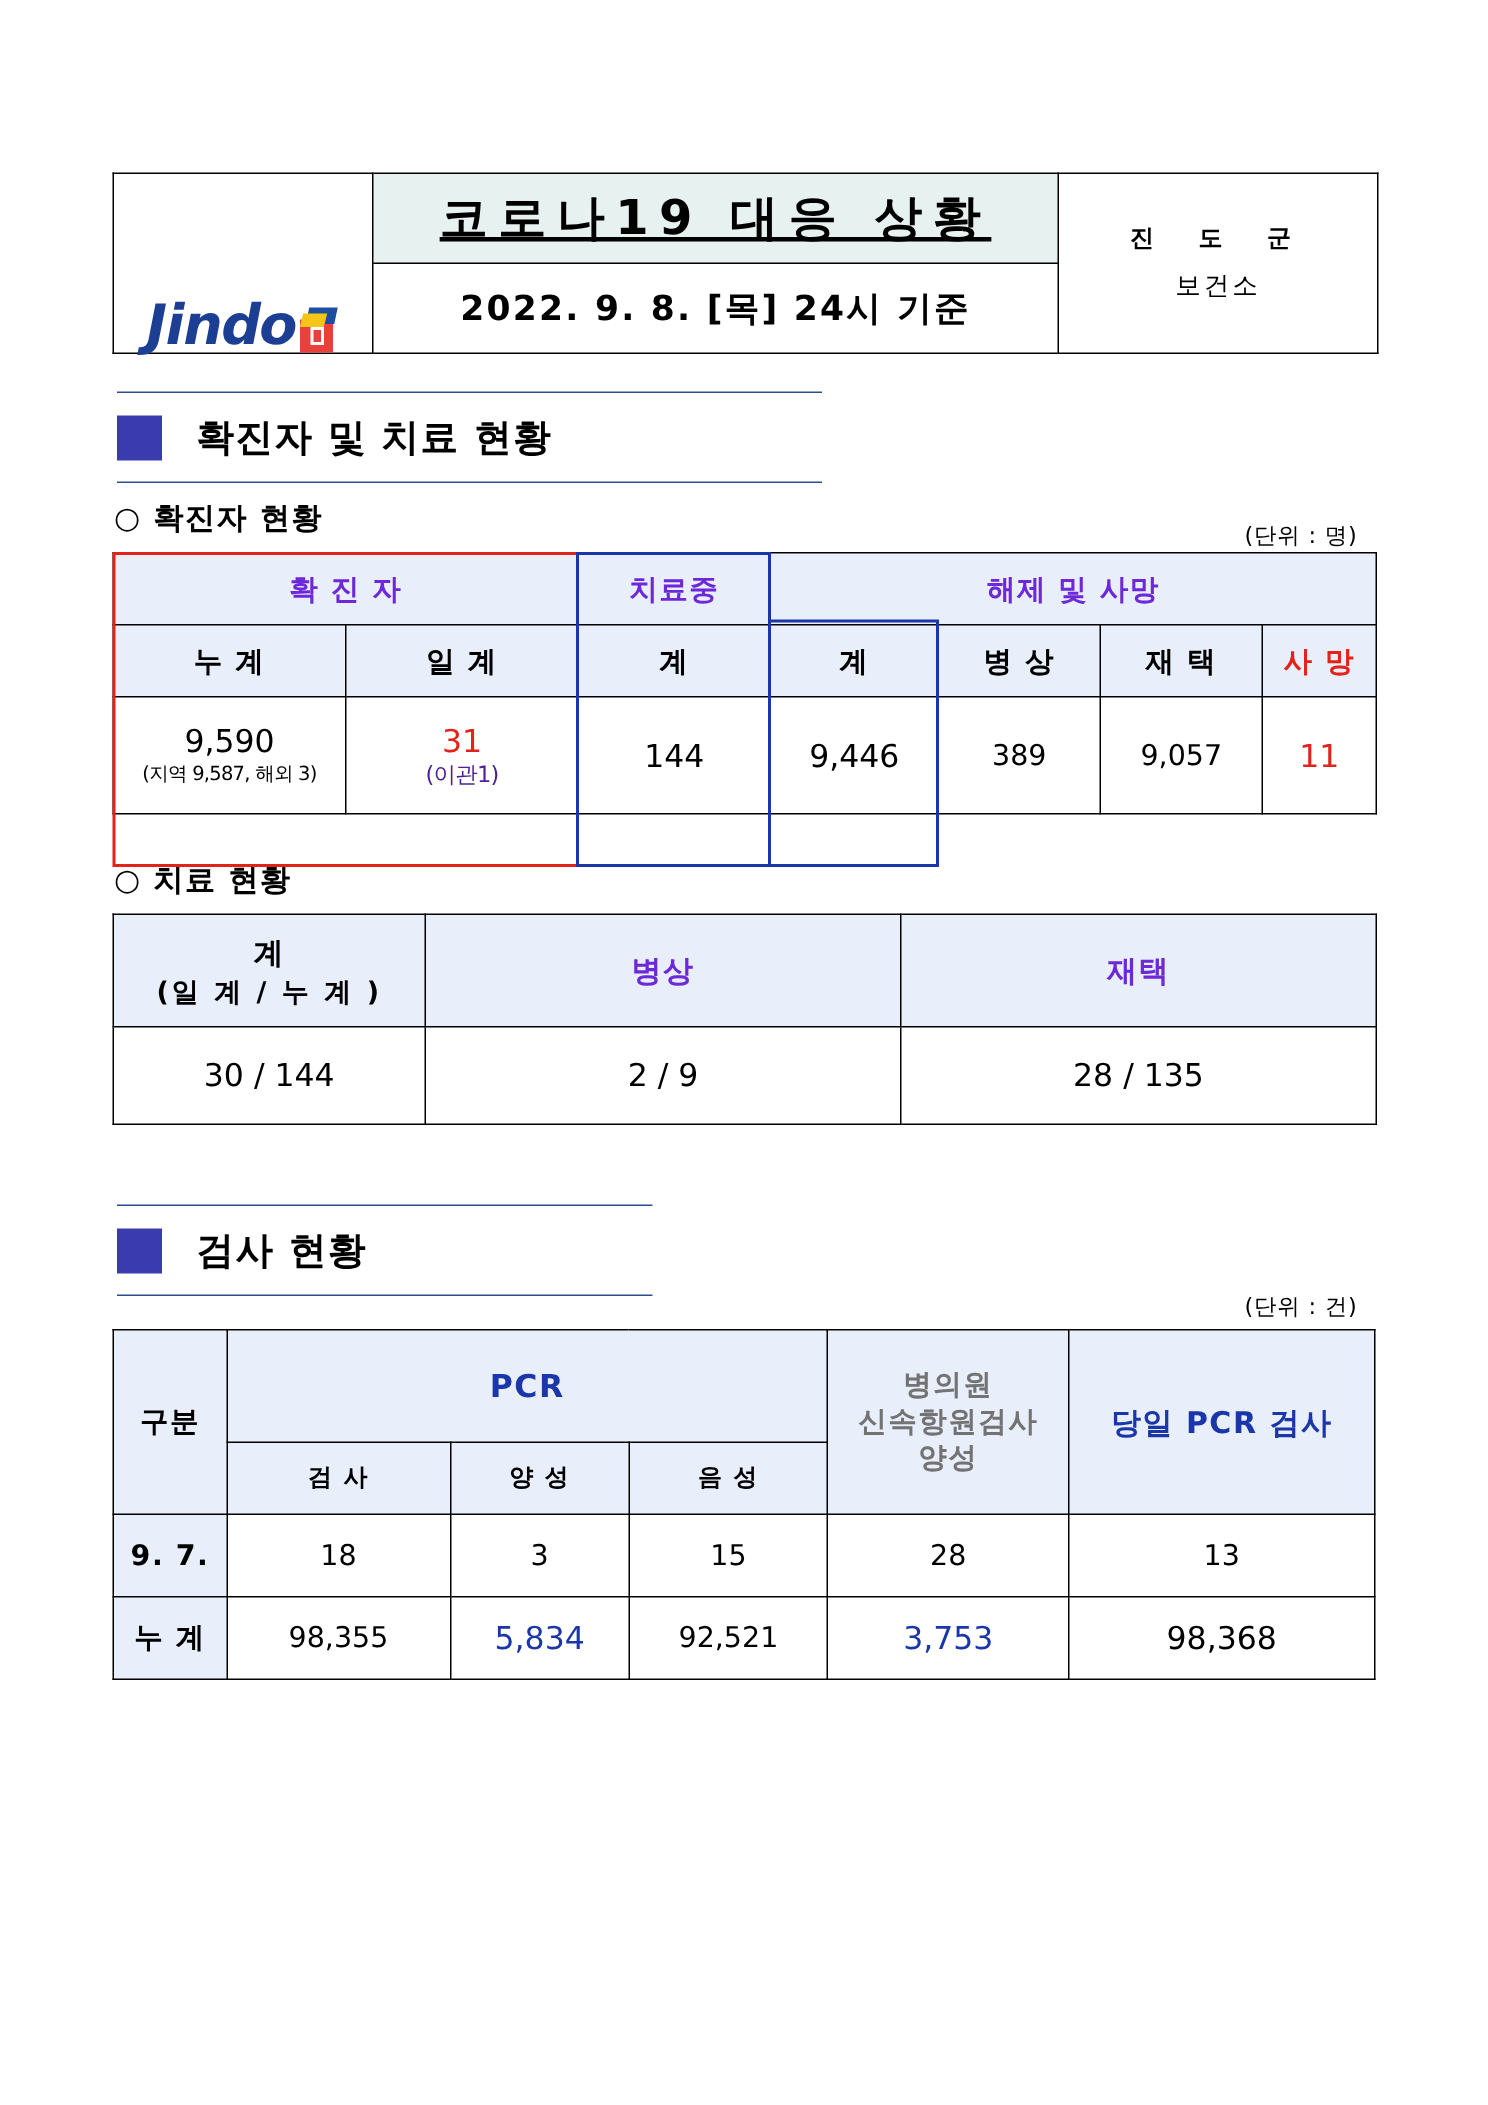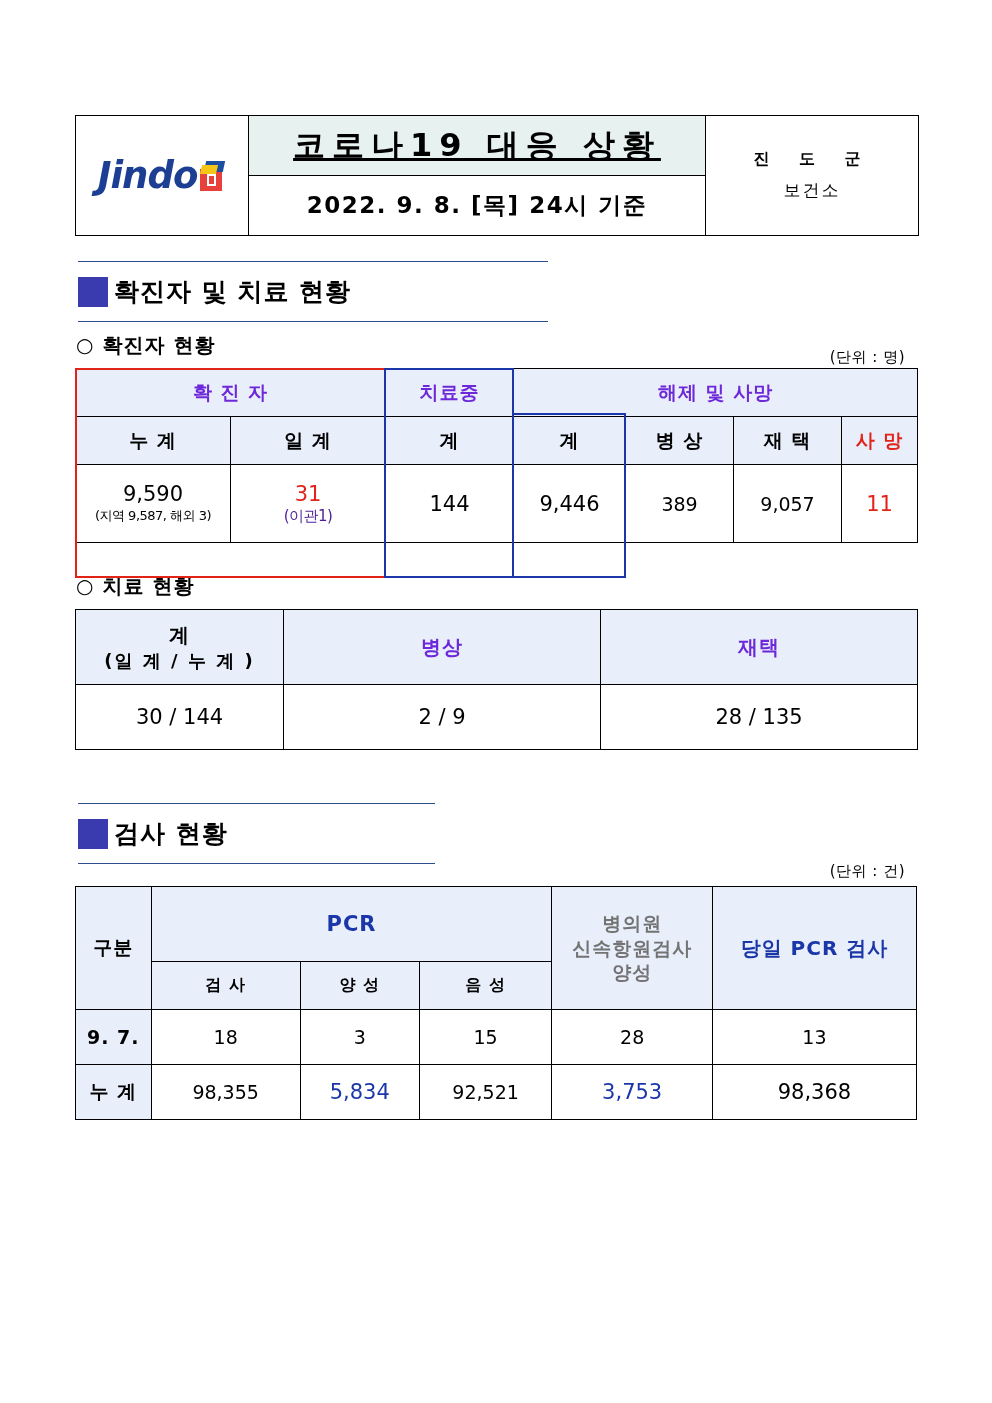--- a/index.html
+++ b/index.html
@@ -36,21 +36,21 @@
     vertical-align: middle;
     text-align: center;
   }
   .logo-cell {
     width: 172px;
     height: 118px;
     background: #ffffff;
   }
   .logo-wrap {
     display: flex;
-    align-items: center;
+    align-items: flex-end;
     justify-content: center;
     height: 100%;
     position: relative;
   }
   .logo-text {
     font-family: "DejaVu Sans", sans-serif;
     font-weight: bold;
     font-style: italic;
     font-size: 37px;
     color: #1c3f94;
@@ -146,21 +146,21 @@
     width: 30px;
     height: 30px;
     background: #3b3bb0;
     margin-left: 3px;
   }
   .sec-title {
     font-family: "DejaVu Sans", sans-serif;
     font-weight: bold;
     font-size: 25px;
     letter-spacing: 1px;
-    margin-left: 6px;
+    margin-left: 23px;
     padding-bottom: 2px;
   }
   .sec-rule-top, .sec-rule-bot {
     position: absolute;
     left: 3px;
     height: 0;
     border-top: 1.5px solid #2e4d8e;
   }
   .sec-rule-top { top: -5px; }
   .sec-rule-bot { bottom: -4px; }

